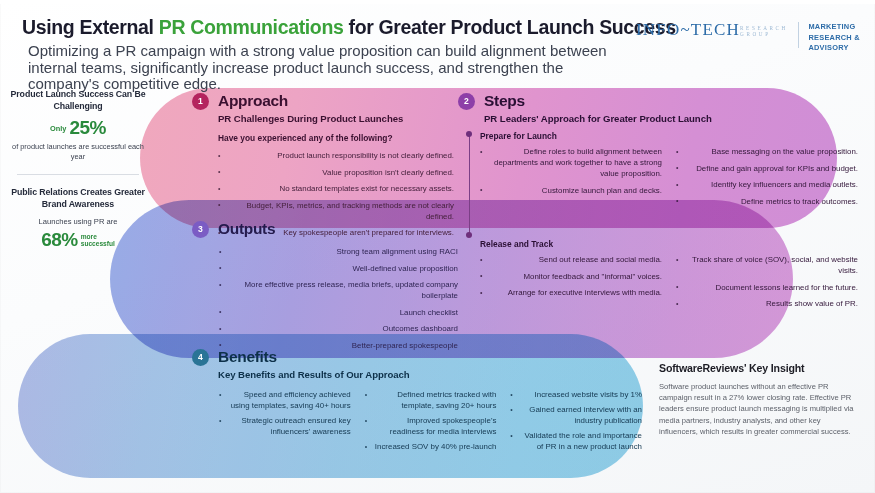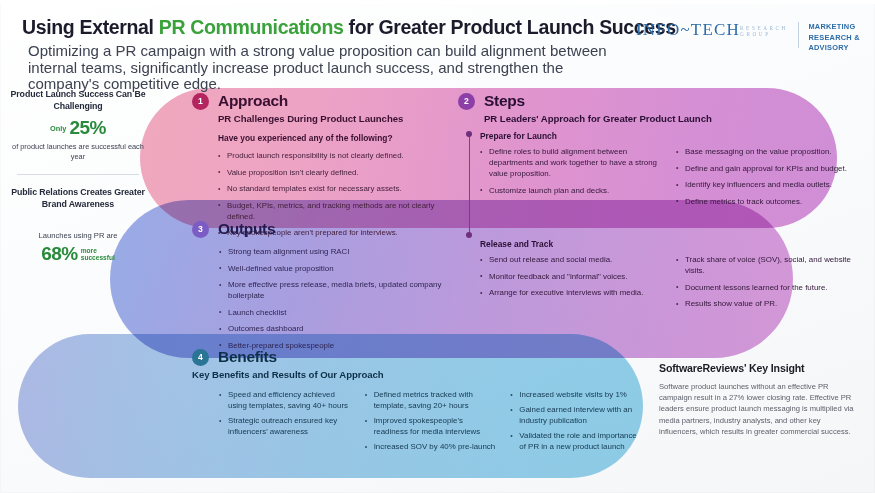--- a/index.html
+++ b/index.html
@@ -104,20 +104,21 @@
     color:#ffffff; font-size:8.6px; font-weight:bold; flex:none;
   }
   .sec-title { font-size:15.5px; font-weight:bold; letter-spacing:-.3px; }
   .sec-sub { font-size:9.6px; font-weight:bold; letter-spacing:-.05px; }
   .sec-q { font-size:8.4px; font-weight:bold; }
 
   ul.bl { list-style:none; }
   ul.bl li {
     position:relative; padding-left:9px; font-size:7.9px; line-height:11px;
     margin-bottom:5.6px;
+    text-align:right;
   }
   ul.bl li:before {
     content:"\2022"; position:absolute; left:0; top:-.5px; font-size:7px; opacity:.85;
   }
   ul.bl.tight li { margin-bottom:4.2px; }
 
   
   #sec1 { position:absolute; left:192px; top:92px; width:262px; color:#3d1330; }
   #sec1 .sec-title { color:#3a1030; }
   #sec1 .badge { background:#b4245e; }
@@ -197,21 +198,21 @@
         <span class="stat-pre">Only</span>
         <span class="stat-big">25%</span>
       </div>
       <div class="stat-note">of product launches are successful each year</div>
     </div>
 
     <div id="stat-divider"></div>
 
     <div>
       <div class="stat-head">Public Relations Creates Greater Brand Awareness</div>
-      <div class="stat-small" style="margin-top:21px">Launches using PR are</div>
+      <div class="stat-small" style="margin-top:7px">Launches using PR are</div>
       <div class="stat-row2">
         <span class="stat-big">68%</span>
         <span class="stat-post">
           <span>more</span><br>
           <span>successful</span>
         </span>
       </div>
     </div>
   </div>
 
@@ -300,21 +301,21 @@
         <li>Outcomes dashboard</li>
         <li>Better-prepared spokespeople</li>
       </ul>
     </div>
 
     <div id="sec4">
       <div class="sec-head">
         <div class="badge">4</div>
         <div class="sec-title">Benefits</div>
       </div>
-      <div class="sec-sub" style="">Key Benefits and Results of Our Approach</div>
+      <div class="sec-sub" style="margin-left:26px">Key Benefits and Results of Our Approach</div>
       <div class="cols">
         <div class="c">
           <ul class="bl tight">
             <li>Speed and efficiency achieved using templates, saving 40+ hours</li>
             <li>Strategic outreach ensured key influencers' awareness</li>
           </ul>
         </div>
         <div class="c">
           <ul class="bl tight">
             <li>Defined metrics tracked with template, saving 20+ hours</li>

